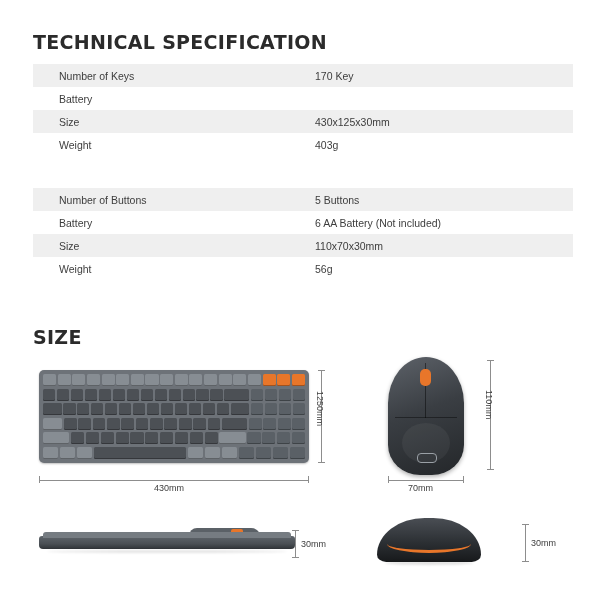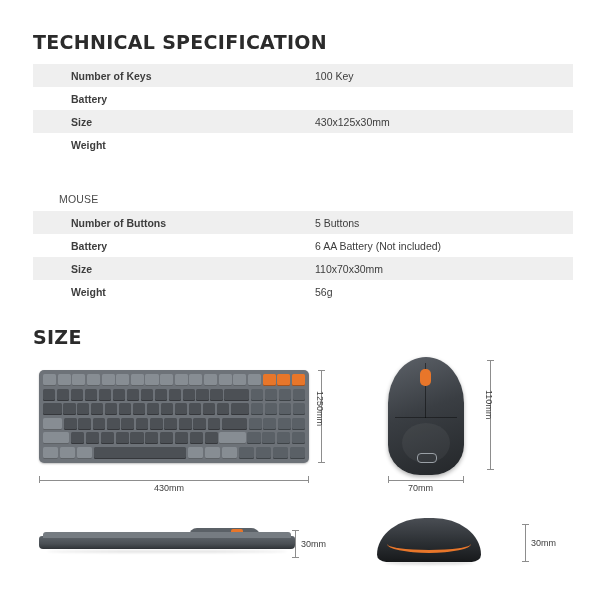--- a/index.html
+++ b/index.html
@@ -60,24 +60,23 @@
     align-items: center;
     height: 23px;
     font-size: 10.5px;
     color: #3d3d3d;
   }
   .spec-row.shaded {
     background: #efefef;
   }
   .spec-cell-label {
     width: 282px;
-    padding-left: 38px;
+    padding-left: 26px;
     box-sizing: border-box;
     white-space: nowrap;
-    font-weight: bold;
   }
   .spec-cell-value {
     flex: 1;
     white-space: nowrap;
   }
 
   
   .diagram-area {
     position: absolute;
     left: 3px;
@@ -299,36 +298,36 @@
 <body>
 
 <div class="page">
 
   <div class="section-title" id="tech-title">TECHNICAL SPECIFICATION</div>
 
   <div class="spec-block" id="kb-block">
 
     <div class="spec-row shaded">
       <div class="spec-cell-label">Number of Keys</div>
-      <div class="spec-cell-value">100 Key</div>
+      <div class="spec-cell-value">170 Key</div>
     </div>
     <div class="spec-row">
       <div class="spec-cell-label">Battery</div>
     </div>
     <div class="spec-row shaded">
       <div class="spec-cell-label">Size</div>
       <div class="spec-cell-value">430x125x30mm</div>
     </div>
     <div class="spec-row">
       <div class="spec-cell-label">Weight</div>
+      <div class="spec-cell-value">403g</div>
     </div>
   </div>
 
   <div class="spec-block" id="ms-block">
-    <div class="group-label">MOUSE</div>
 
     <div class="spec-row shaded">
       <div class="spec-cell-label">Number of Buttons</div>
       <div class="spec-cell-value">5 Buttons</div>
     </div>
     <div class="spec-row">
       <div class="spec-cell-label">Battery</div>
       <div class="spec-cell-value">6 AA Battery (Not included)</div>
     </div>
     <div class="spec-row shaded">

